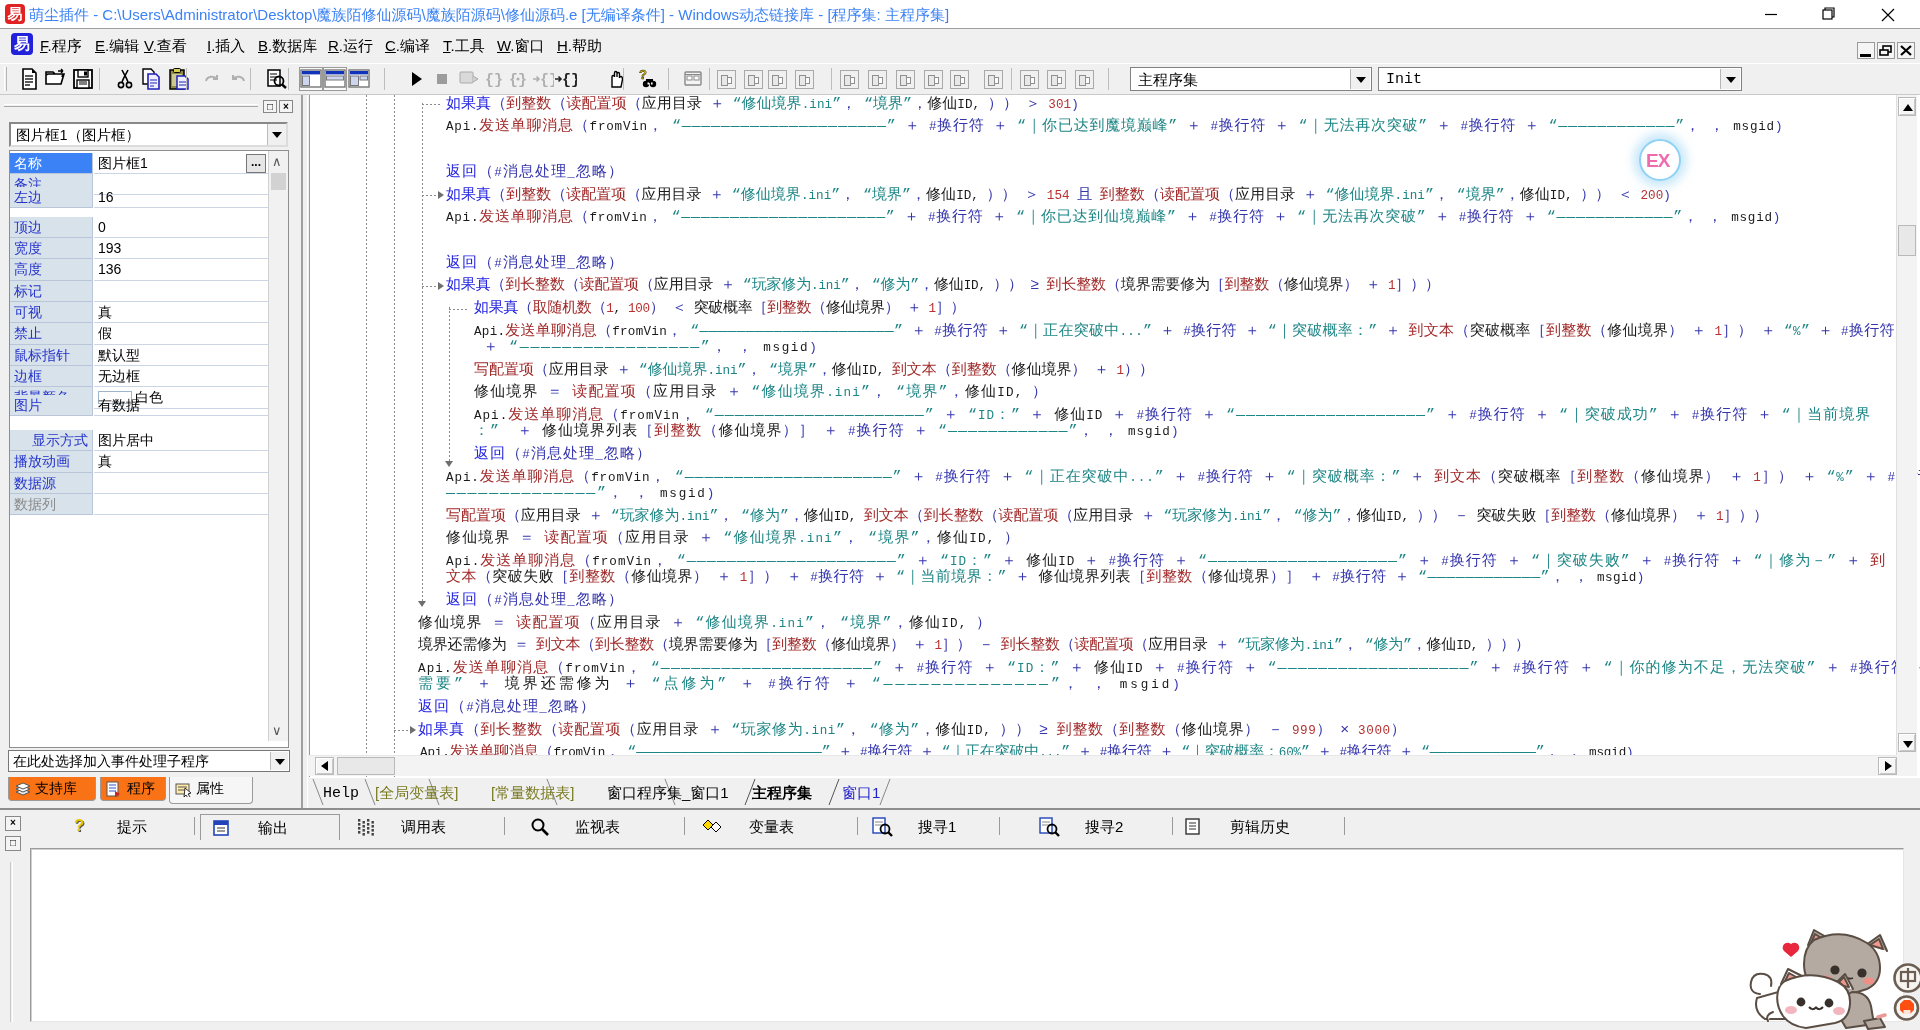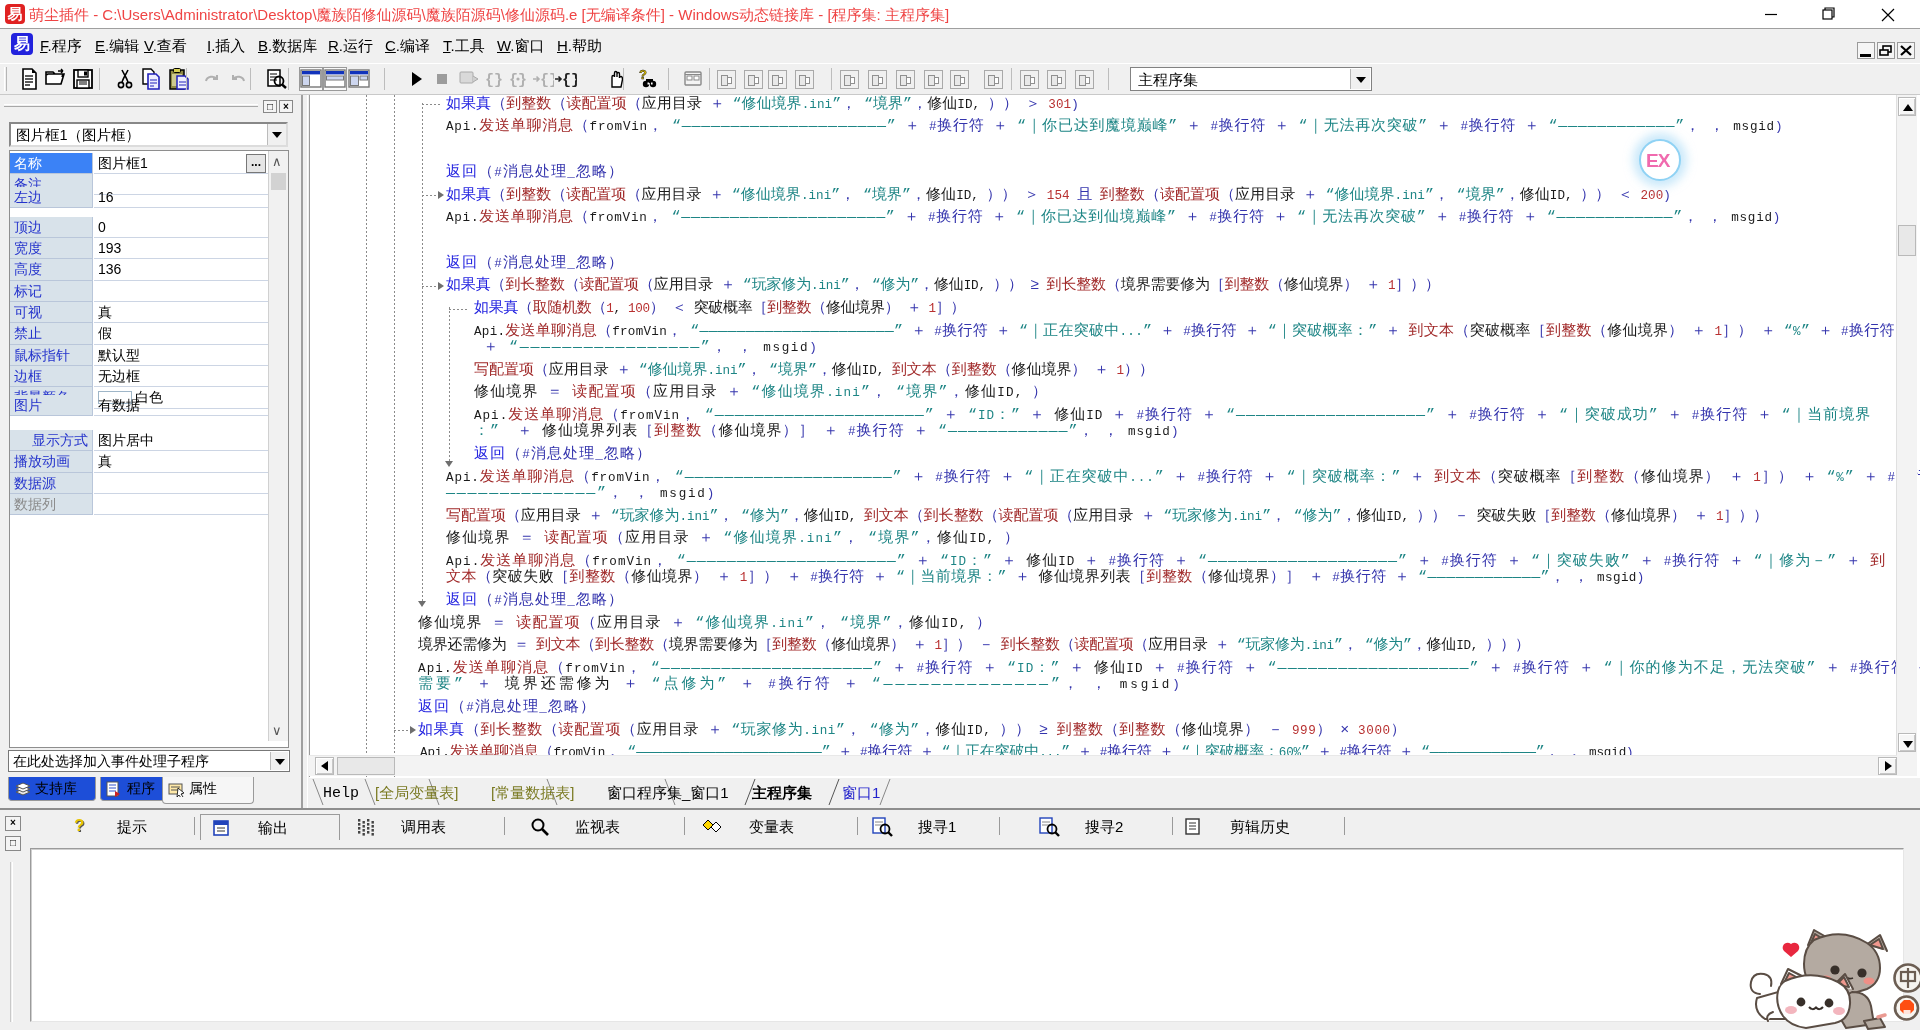--- a/index.html
+++ b/index.html
@@ -1,17 +1,17 @@
 <!DOCTYPE html>
 <html><head><meta charset="utf-8"><style>
 *{margin:0;padding:0;box-sizing:border-box}
 html,body{width:1920px;height:1030px;overflow:hidden;background:#f0f0f0;font-family:"Liberation Sans",sans-serif}
 b{font-weight:normal}
 #title{position:absolute;left:0;top:0;width:1920px;height:29px;background:#fff;border-bottom:1px solid #9f9f9f}
-#title .txt{position:absolute;left:29px;top:6px;font-size:15px;color:#ef4444;white-space:nowrap}
+#title .txt{position:absolute;left:29px;top:6px;font-size:15px;color:#3b82f6;white-space:nowrap}
 #ticon{position:absolute;left:5px;top:4px;width:20px;height:20px;background:#e02222;border-radius:4px;color:#fff;font-size:15px;text-align:center;line-height:20px;font-weight:bold}
 .wbtn{position:absolute;top:0;width:46px;height:29px}
 #menu{position:absolute;left:0;top:30px;width:1920px;height:33px;background:#f0f0f0}
 #micon{position:absolute;left:11px;top:3px;width:22px;height:22px;background:#2222dd;border-radius:4px;color:#fff;font-size:16px;text-align:center;line-height:22px;font-weight:bold}
 .mi{position:absolute;top:7px;font-size:15px;color:#000;white-space:nowrap}
 .mi u{text-decoration:underline}
 #toolbar{position:absolute;left:0;top:63px;width:1920px;height:32px;background:#f0f0f0;border-top:1px solid #fff;border-bottom:1px solid #c9c9c9}
 .tsep{position:absolute;top:4px;width:1px;height:22px;background:#bdbdbd}
 .tico{position:absolute;top:3px;width:24px;height:24px}
 .combo{position:absolute;top:3px;height:24px;background:#fff;border:1px solid #828282}
@@ -38,21 +38,21 @@
 .pv{position:absolute;left:84px;top:0;width:174px;height:100%;border-bottom:1px solid #ccd5e4;color:#000;font-size:14px;line-height:21px;padding-left:4px;white-space:nowrap}
 .sw{display:inline-block;width:34px;height:13px;background:#fff;border:1px solid #9fb6c8;vertical-align:-2px;margin-right:3px}
 .dots{position:absolute;right:22px;top:1px;width:20px;height:19px;background:#e6e6e6;border:1px solid #777;font-size:12px;font-weight:bold;text-align:center;line-height:14px;color:#000}
 #pgsb{position:absolute;left:258px;top:0px;width:20px;height:590px;background:#f1f1f1;border-left:1px solid #d0d0d0}
 #pgsb .thumb{position:absolute;left:2px;top:22px;width:15px;height:17px;background:#d2d2d2}
 .chev{position:absolute;left:3px;font-size:13px;color:#555}
 #lcombo{position:absolute;left:8px;top:655px;width:282px;height:22px;background:#fff;border:1px solid #777}
 #lcombo .t{position:absolute;left:4px;top:2px;font-size:14px;white-space:nowrap}
 #lcombo .a{position:absolute;right:1px;top:1px;width:18px;height:18px;background:#f0f0f0;border-left:1px solid #bbb}
 #lcombo .a:after{content:"";position:absolute;left:4px;top:7px;border:5px solid transparent;border-top:6px solid #000}
-.ltab{position:absolute;top:682px;height:24px;background:#1d4ed8;border:1px solid #9a9a9a;border-top:none;border-radius:0 0 4px 4px;font-size:14px;color:#000;padding:3px 8px 0 26px;white-space:nowrap}
+.ltab{position:absolute;top:682px;height:24px;background:#f97316;border:1px solid #9a9a9a;border-top:none;border-radius:0 0 4px 4px;font-size:14px;color:#000;padding:3px 8px 0 26px;white-space:nowrap}
 .ltab.act{background:#f6f6f6;height:27px;z-index:2}
 
 #code{position:absolute;left:309px;top:95px;width:1611px;height:682px;background:#fff;border-left:1px solid #9a9a9a;overflow:hidden}
 .guide{position:absolute;width:1px;background-image:repeating-linear-gradient(to bottom,#8a8a8a 0 2px,transparent 2px 4px)}
 .hconn{position:absolute;height:1px;background-image:repeating-linear-gradient(to right,#8a8a8a 0 2px,transparent 2px 4px)}
 .arrd{position:absolute;width:0;height:0;border:4px solid transparent;border-top:6px solid #6e6e6e}
 .arrr{position:absolute;width:0;height:0;border:4px solid transparent;border-left:6px solid #6e6e6e}
 .cl{position:absolute;white-space:pre;font-family:"Liberation Mono",monospace;font-size:15px;line-height:16px;letter-spacing:0}
 .cl i{font-style:normal;font-size:12.6px;letter-spacing:inherit}
 .k{color:#2323e0}.o{color:#3434ad}.f{color:#a12a2a}.s{color:#1d8585}.n{color:#b83030}.v{color:#1a1a1a}.c{color:#3434ad}.p{color:#3434ad}
@@ -260,20 +260,24 @@
     <span class="aico" style="left:924px"></span>
     <span class="aico" style="left:950px"></span>
     <span class="aico" style="left:984px"></span>
     <span class="aico" style="left:1020px"></span>
     <span class="aico" style="left:1047px"></span>
     <span class="aico" style="left:1075px"></span>
     <div class="combo" style="left:1130px;width:242px">
       <div class="ct">主程序集</div>
       <div class="ca"></div>
     </div>
+    <div class="combo" style="left:1378px;width:364px">
+      <div class="ct">Init</div>
+      <div class="ca"></div>
+    </div>
   </div>
 <div id="lp">
     <div class="grip"></div>
     <div class="sqbtn" style="left:263px;top:5px">□</div>
     <div class="sqbtn" style="left:279px;top:5px">×</div>
     <div id="pcombo">
       <div class="t">图片框1（图片框）</div>
       <div class="a"></div>
     </div>
     <div id="pgrid">
@@ -365,21 +369,21 @@
       </svg></div>
     <div class="ltab" style="left:100px;width:66px">程序<svg style="position:absolute;left:5px;top:4px" width="16" height="16">
         <rect x="1" y="1" width="11" height="14" fill="#fff" stroke="#555"></rect>
         <g stroke="#3355cc">
           <line x1="3" y1="4" x2="10" y2="4"></line>
           <line x1="3" y1="7" x2="10" y2="7"></line>
           <line x1="3" y1="10" x2="10" y2="10"></line>
         </g>
         <path d="M9 10 l5 3 -5 3z" fill="#cc2222"></path>
       </svg></div>
-    <div class="ltab act" style="left:162px;width:92px">属性<svg style="position:absolute;left:5px;top:5px" width="18" height="15">
+    <div class="ltab act" style="left:169px;width:84px">属性<svg style="position:absolute;left:5px;top:5px" width="18" height="15">
         <rect x="1" y="2" width="13" height="10" fill="#ffe9a8" stroke="#555"></rect>
         <line x1="3" y1="5" x2="12" y2="5" stroke="#555"></line>
         <line x1="3" y1="8" x2="12" y2="8" stroke="#555"></line>
         <path d="M10 6 l6 5 -3 1 2 3 -2 1 -2 -3 -2 2z" fill="#fff" stroke="#000" stroke-width="0.8"></path>
       </svg></div>
   </div>
 <div style="position:absolute;left:301px;top:95px;width:7px;height:715px;background:#f0f0f0;border-left:2px solid #9f9f9f;border-right:1px solid #fff"></div>
 <div id="code">
     <div class="guide" style="left:56px;top:0px;height:682px"></div>
     <div class="guide" style="left:84px;top:0px;height:682px"></div>

